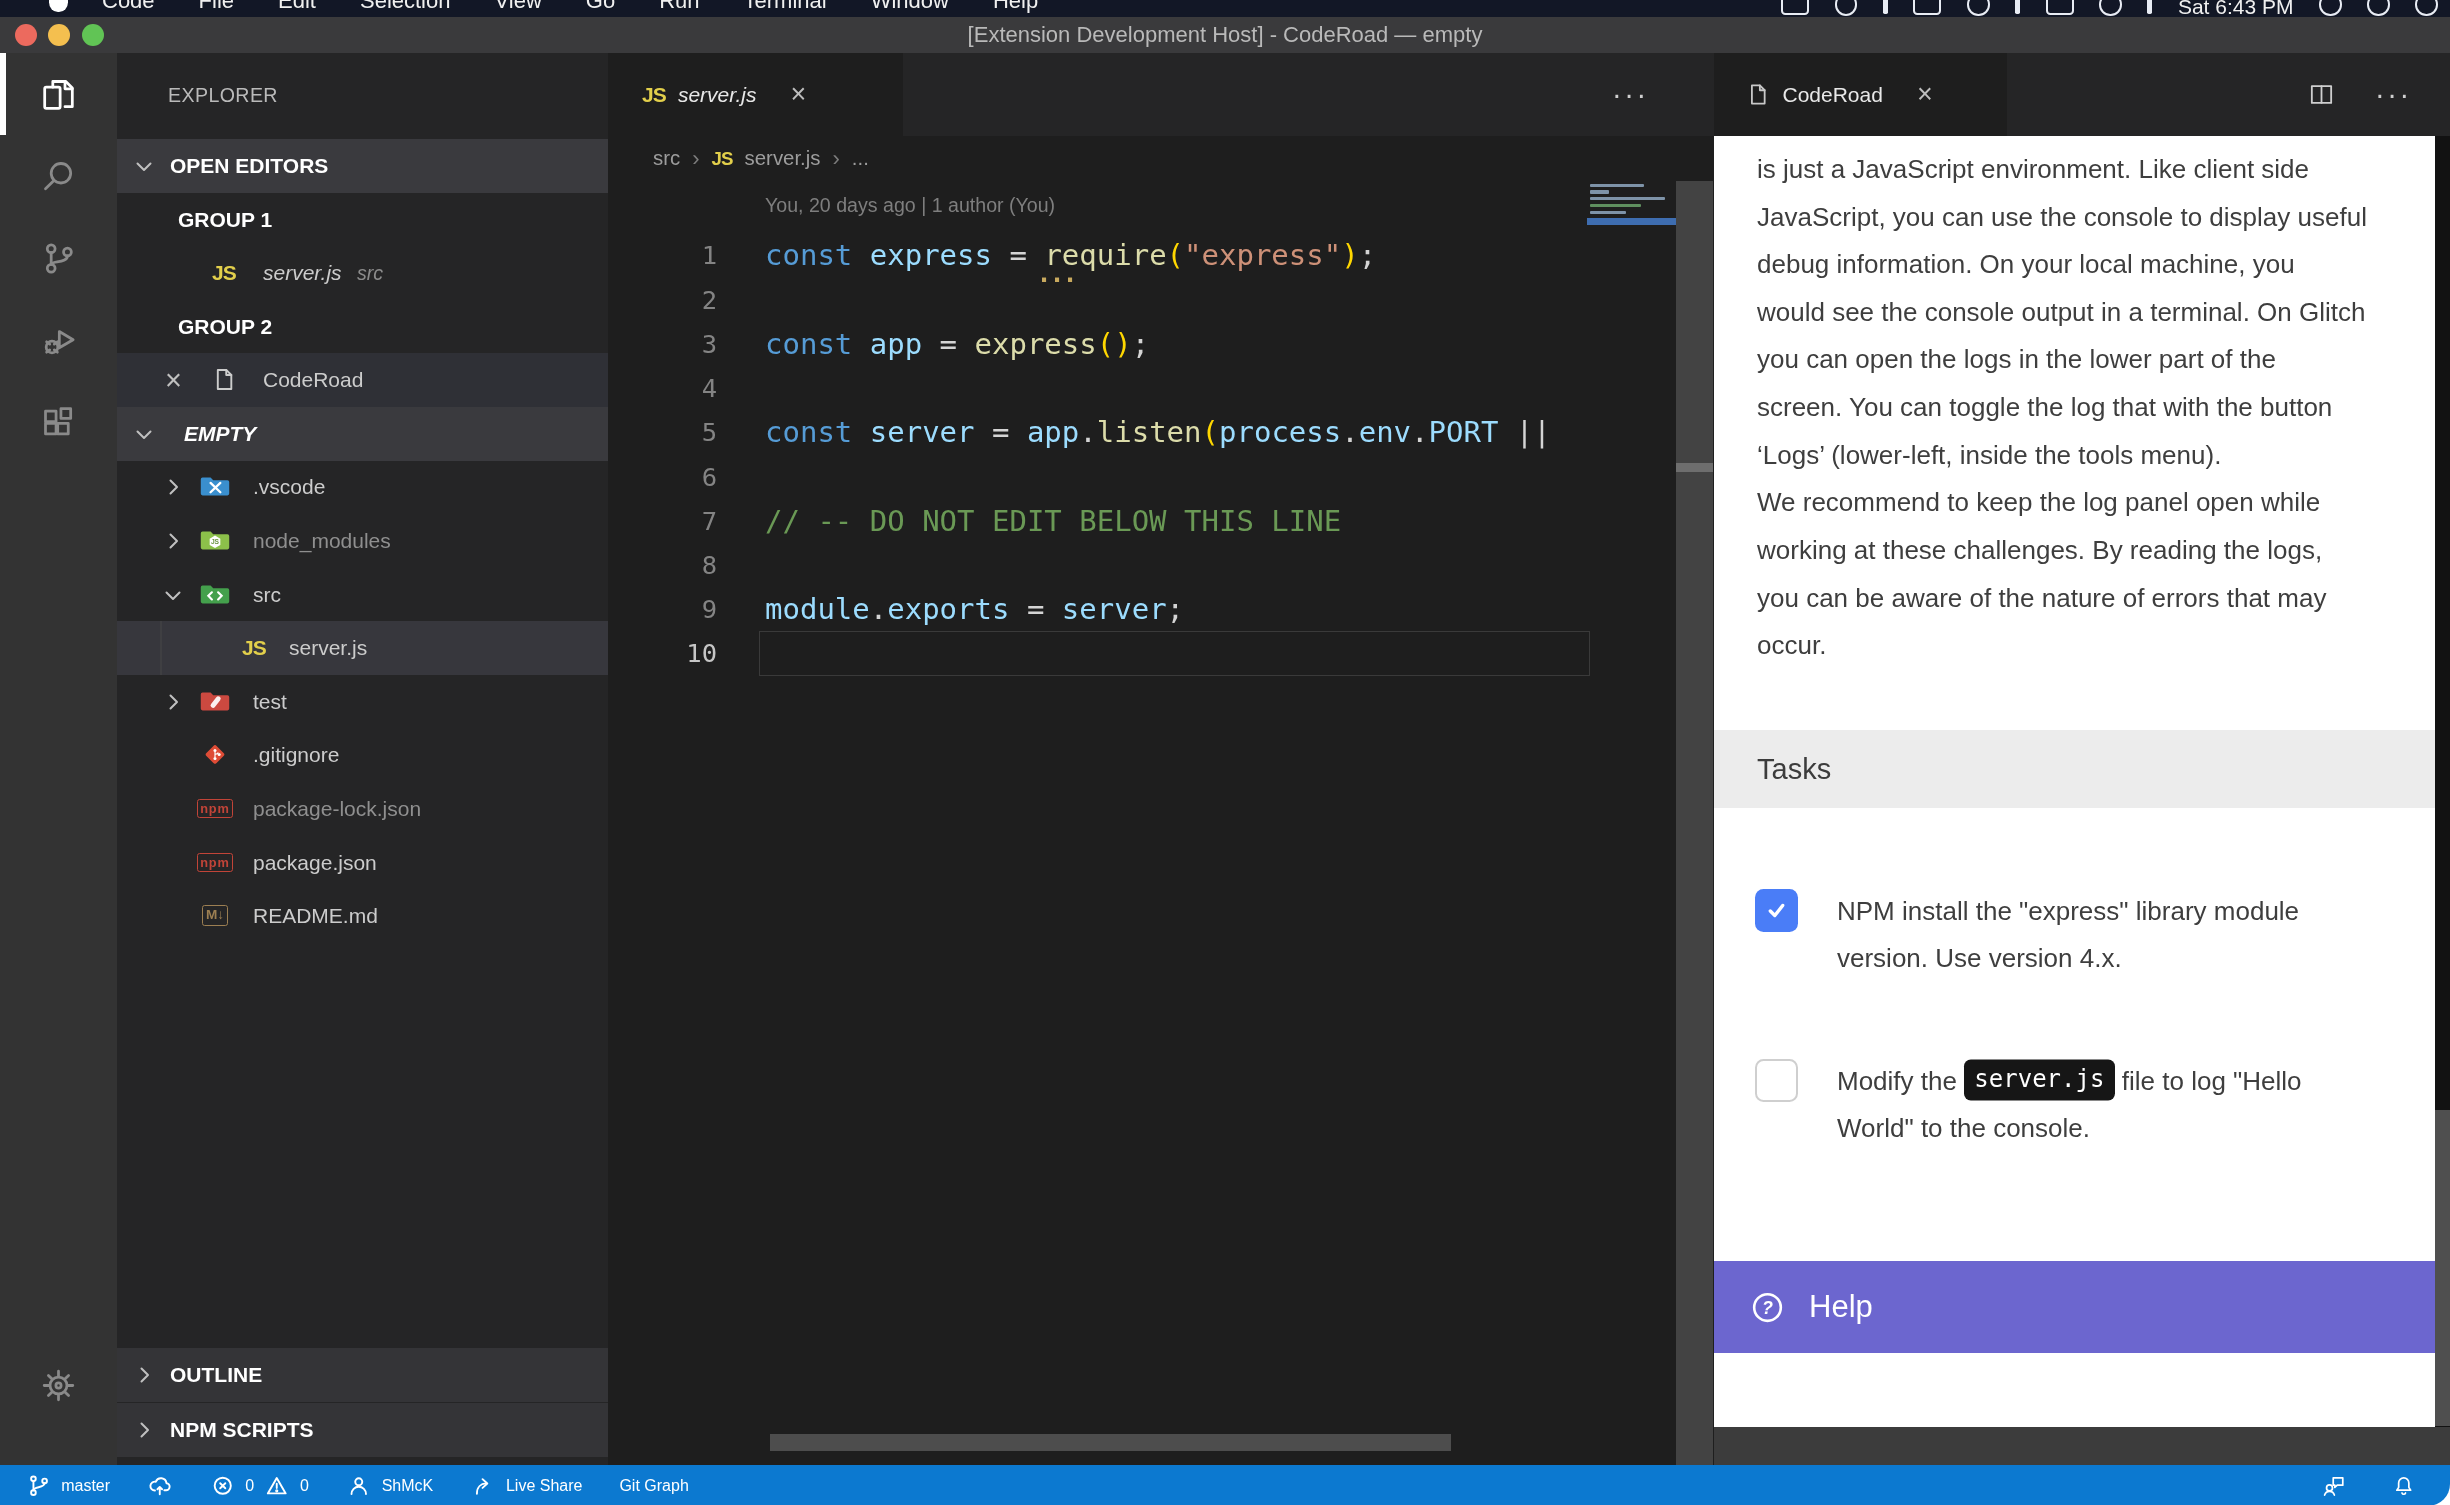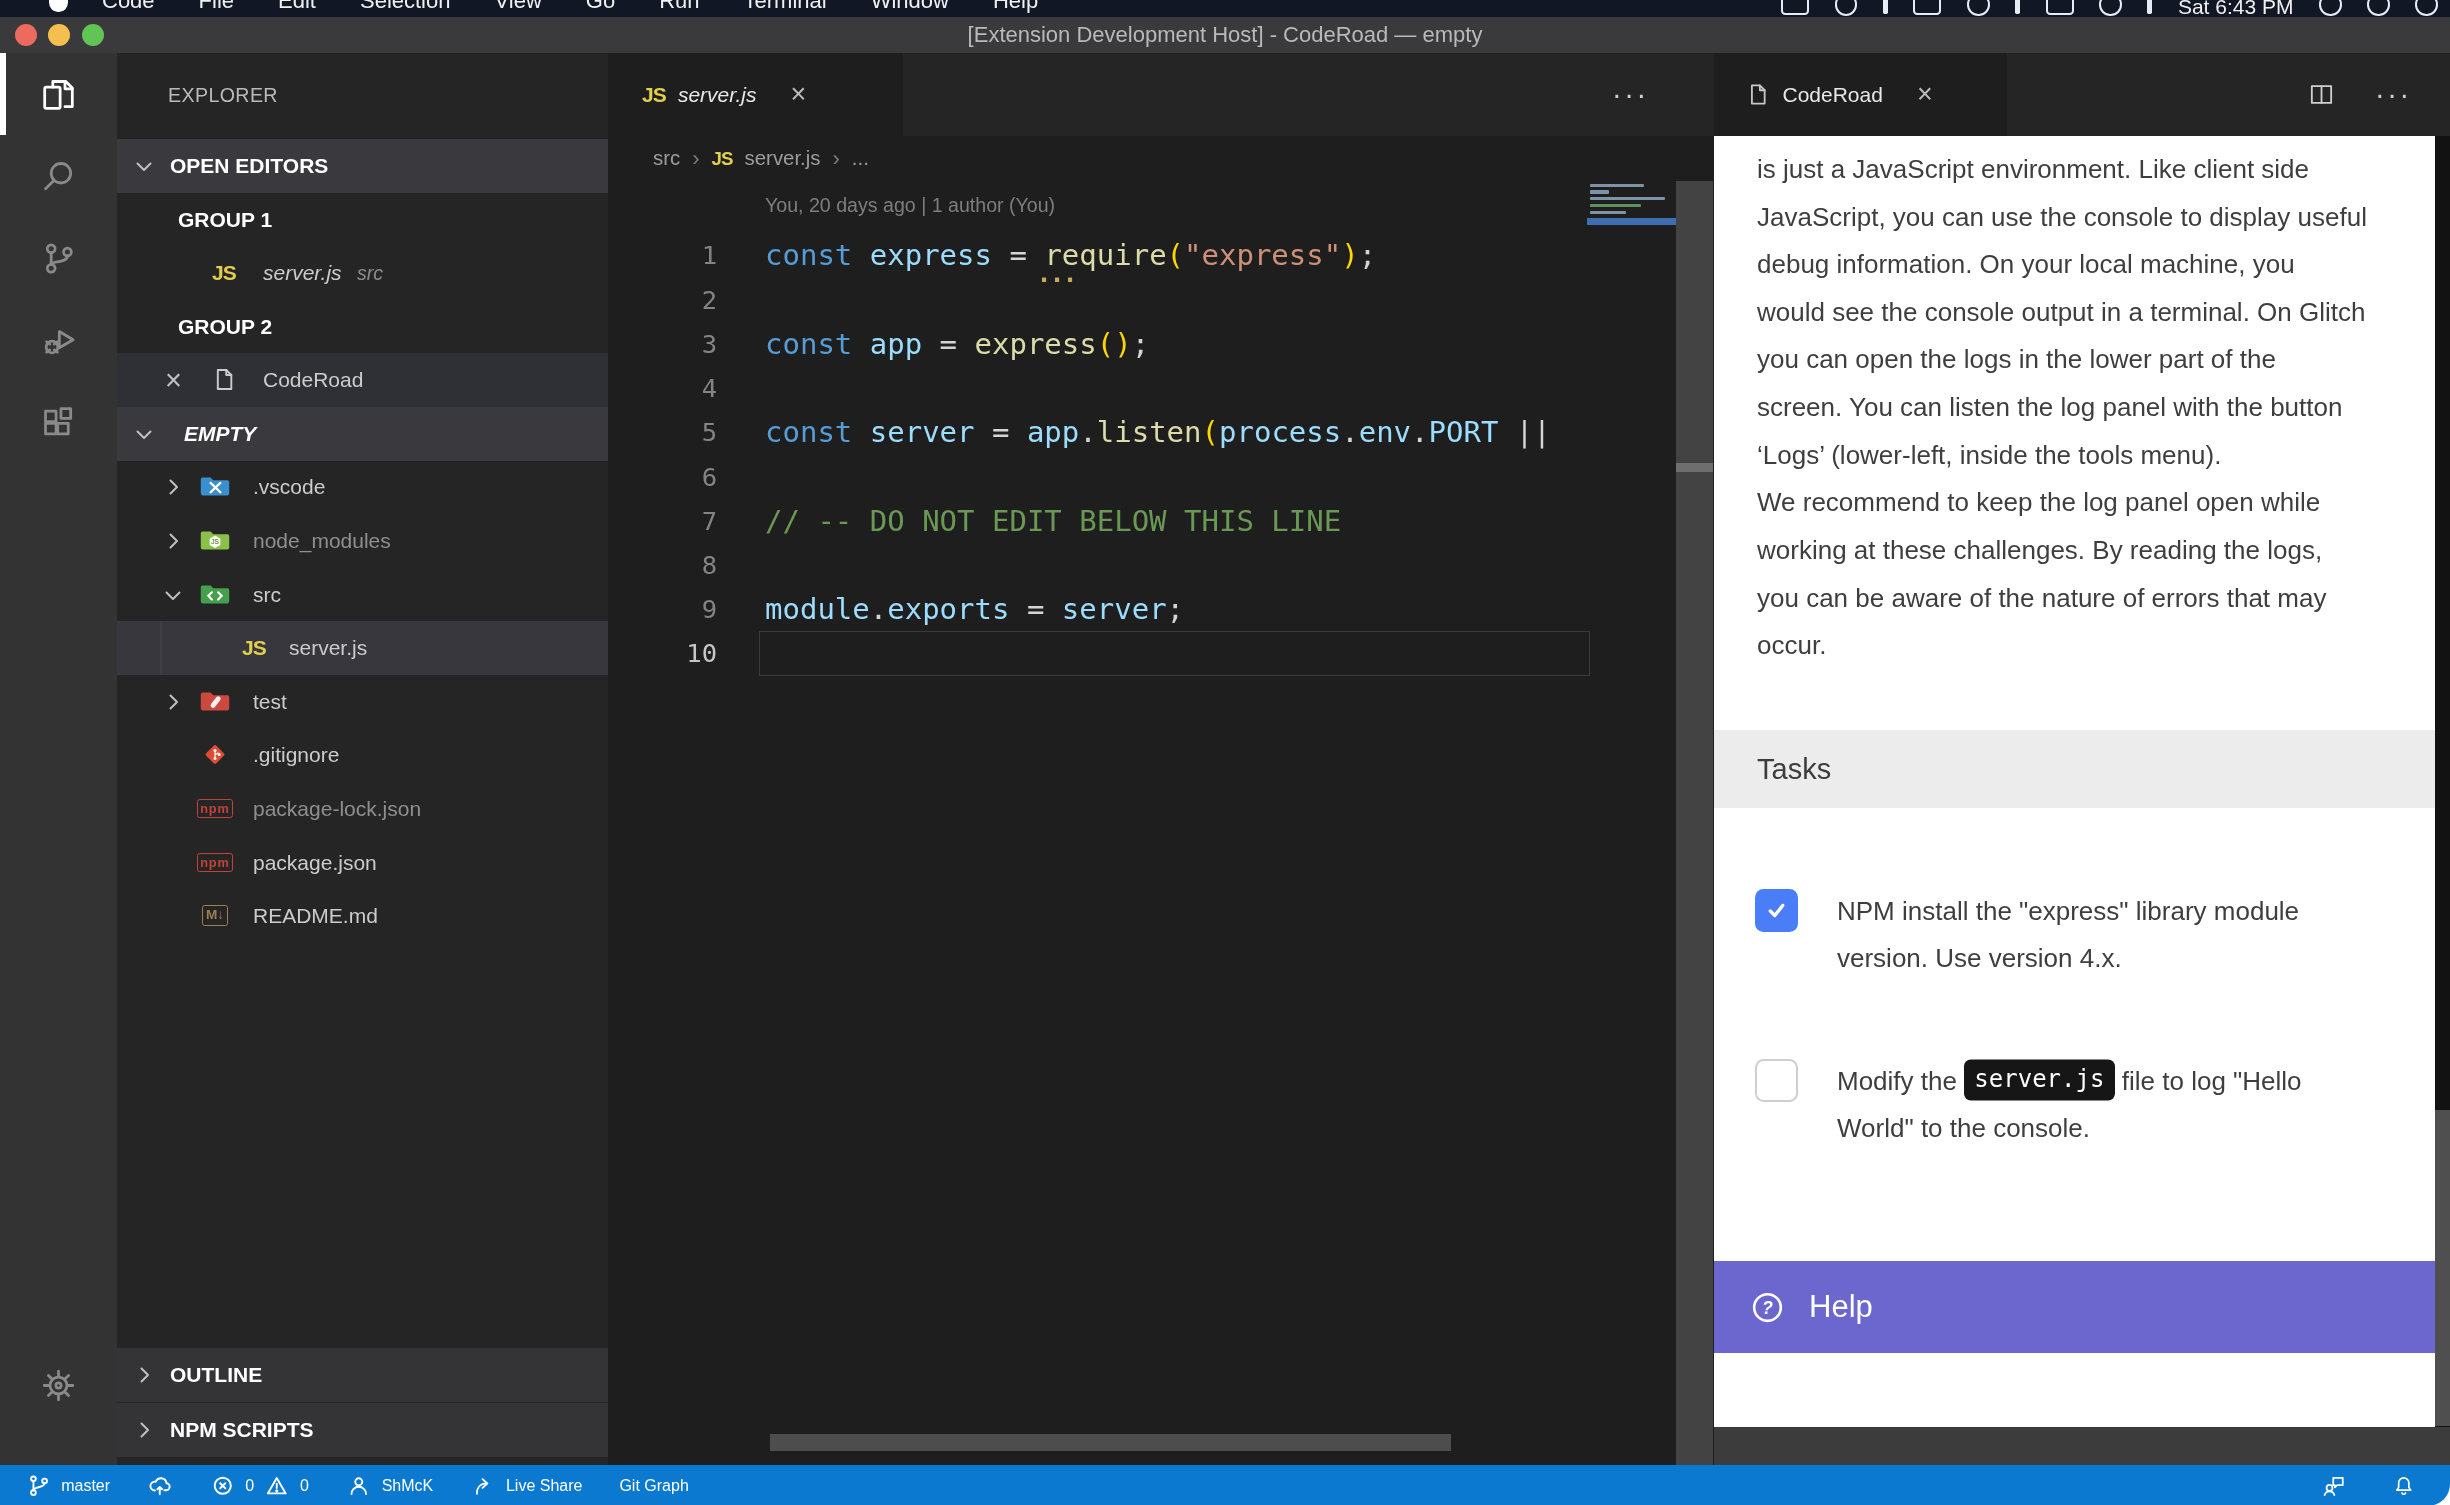--- a/index.html
+++ b/index.html
@@ -437,21 +437,21 @@
 </div>
 
 <div id="panel">
   <div id="panelText">
       <div class="ptext" style="top: 44px;">be able to check what’s going on in your code. Node</div>
       <div class="ptext" style="top: 92px;">is just a JavaScript environment. Like client side</div>
       <div class="ptext" style="top: 140px;">JavaScript, you can use the console to display useful</div>
       <div class="ptext" style="top: 187px;">debug information. On your local machine, you</div>
       <div class="ptext" style="top: 235px;">would see the console output in a terminal. On Glitch</div>
       <div class="ptext" style="top: 282px;">you can open the logs in the lower part of the</div>
-      <div class="ptext" style="top: 330px;">screen. You can listen the log panel with the button</div>
+      <div class="ptext" style="top: 330px;">screen. You can toggle the log that with the button</div>
       <div class="ptext" style="top: 378px;">‘Logs’ (lower-left, inside the tools menu).</div>
       <div class="ptext" style="top: 425px;">We recommend to keep the log panel open while</div>
       <div class="ptext" style="top: 473px;">working at these challenges. By reading the logs,</div>
       <div class="ptext" style="top: 521px;">you can be aware of the nature of errors that may</div>
       <div class="ptext" style="top: 568px;">occur.</div>
     </div>
   <div class="tasks-band"><span>Tasks</span></div>
   <div id="tasksList">
       <div class="chkbox chk-on" style="top: 836px;">
         <svg viewBox="0 0 24 24" fill="none" stroke="#fff" stroke-width="3" stroke-linecap="round" stroke-linejoin="round">

